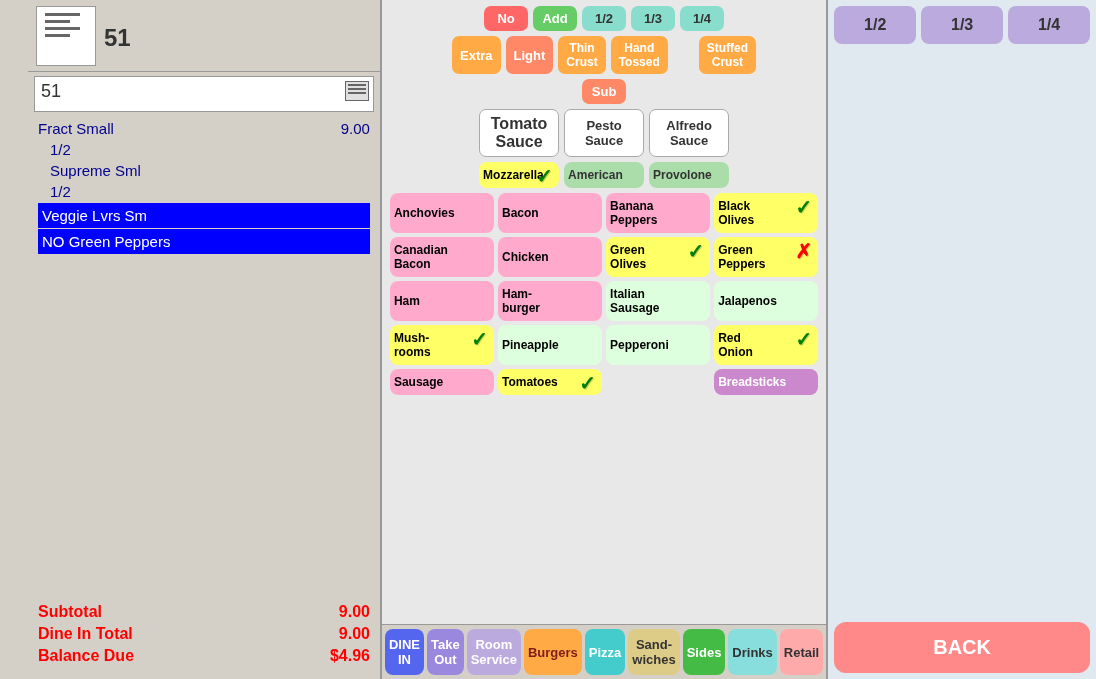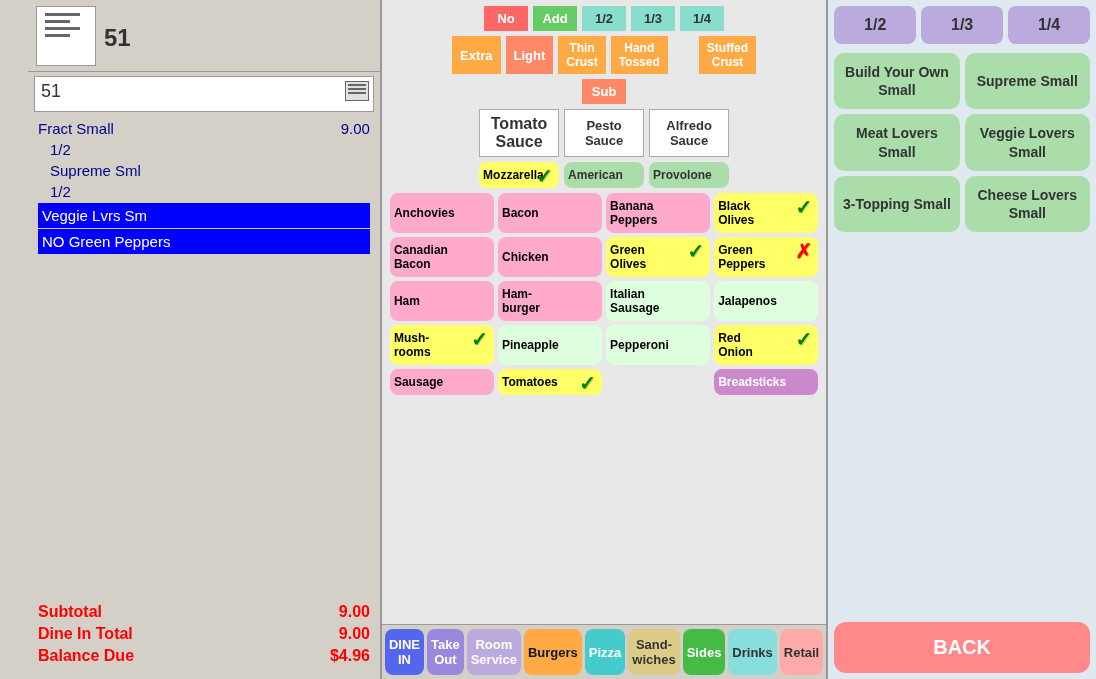--- a/index.html
+++ b/index.html
@@ -22,21 +22,21 @@
     .order-item { font-size: 15px; color: #00008B; line-height: 1.4; }
     .order-item.selected { background: blue; color: white; padding: 2px 4px; margin: 1px 0; }
     .order-item.amount { display: flex; justify-content: space-between; }
     .order-totals { padding: 6px 10px 10px 10px; }
     .total-line { display: flex; justify-content: space-between; font-size: 16px; font-weight: bold; color: red; margin: 4px 0; }
 
     
     .center-panel { flex: 1; background: #e8e8e8; display: flex; flex-direction: column; border-right: 2px solid #999; }
     .topping-area { flex: 1; padding: 6px 4px 0 4px; overflow: hidden; }
     .modifier-row { display: flex; gap: 5px; margin-bottom: 5px; justify-content: center; }
-    .mod-btn { border: none; border-radius: 0; padding: 5px 8px; font-size: 13px; font-weight: bold; cursor: pointer; text-align: center; min-width: 44px; }
+    .mod-btn { border: none; border-radius: 7px; padding: 5px 8px; font-size: 13px; font-weight: bold; cursor: pointer; text-align: center; min-width: 44px; }
     .btn-red { background: #ff6666; color: white; }
     .btn-green { background: #66cc66; color: white; }
     .btn-teal { background: #88ddcc; color: #333; }
     .btn-orange { background: #ffaa44; color: white; }
     .btn-salmon { background: #ff8866; color: white; }
     .btn-white-border { background: white; color: #333; border: 1px solid #aaa; }
     .btn-lt-green { background: #aaddaa; color: #333; }
 
     .sauce-row { display: flex; gap: 5px; justify-content: center; margin-bottom: 5px; }
     .cheese-row { display: flex; gap: 5px; justify-content: center; margin-bottom: 5px; }
@@ -47,21 +47,21 @@
     .top-crossed { background: #ffff66; }
     .top-crossed::after { content: '✗'; color: red; font-size: 20px; position: absolute; top: 2px; right: 6px; font-weight: 900; text-shadow: 1px 1px 0 rgba(0,0,0,0.2); }
     .top-plain { background: #ffaacc; }
     .top-plain2 { background: #ddffdd; }
 
     .bottom-nav { display: flex; gap: 3px; padding: 4px 3px; background: #d4d0c8; border-top: 1px solid #999; }
     .nav-btn { flex: 1; border: none; border-radius: 8px; padding: 8px 4px; font-size: 13px; font-weight: bold; cursor: pointer; text-align: center; }
     .nav-blue { background: #5566ee; color: white; }
     .nav-purple { background: #9988dd; color: white; }
     .nav-lt-purple { background: #bbaadd; color: white; }
-    .nav-orange { background: #ffaa44; color: #0f172a; }
+    .nav-orange { background: #ffaa44; color: #7f1d1d; }
     .nav-teal2 { background: #44cccc; color: white; }
     .nav-sand { background: #ddcc88; color: #333; }
     .nav-green { background: #44bb44; color: white; }
     .nav-lt-teal { background: #88dddd; color: #333; }
     .nav-pink2 { background: #ffaaaa; color: #333; }
 
     
     .right-panel { width: 270px; background: #e0e8f0; display: flex; flex-direction: column; padding: 6px; gap: 5px; }
     .fraction-row { display: flex; gap: 5px; margin-bottom: 4px; }
     .frac-btn { flex: 1; border: none; border-radius: 8px; padding: 10px 4px; font-size: 16px; font-weight: bold; cursor: pointer; background: #bbaadd; color: #333; }
@@ -194,23 +194,15 @@
       <button class="nav-btn nav-pink2">Retail</button>
     </div>
   </div>
 
   <div class="right-panel">
     <div class="fraction-row">
       <button class="frac-btn">1/2</button>
       <button class="frac-btn">1/3</button>
       <button class="frac-btn">1/4</button>
     </div>
-    <div class="pizza-options">
-      <button class="pizza-opt-btn">Build Your Own Small</button>
-      <button class="pizza-opt-btn">Supreme Small</button>
-      <button class="pizza-opt-btn">Meat Lovers Small</button>
-      <button class="pizza-opt-btn">Veggie Lovers Small</button>
-      <button class="pizza-opt-btn">3-Topping Small</button>
-      <button class="pizza-opt-btn">Cheese Lovers Small</button>
-    </div>
     <button class="back-btn">BACK</button>
   </div>
 </div>
 
 </body></html>

